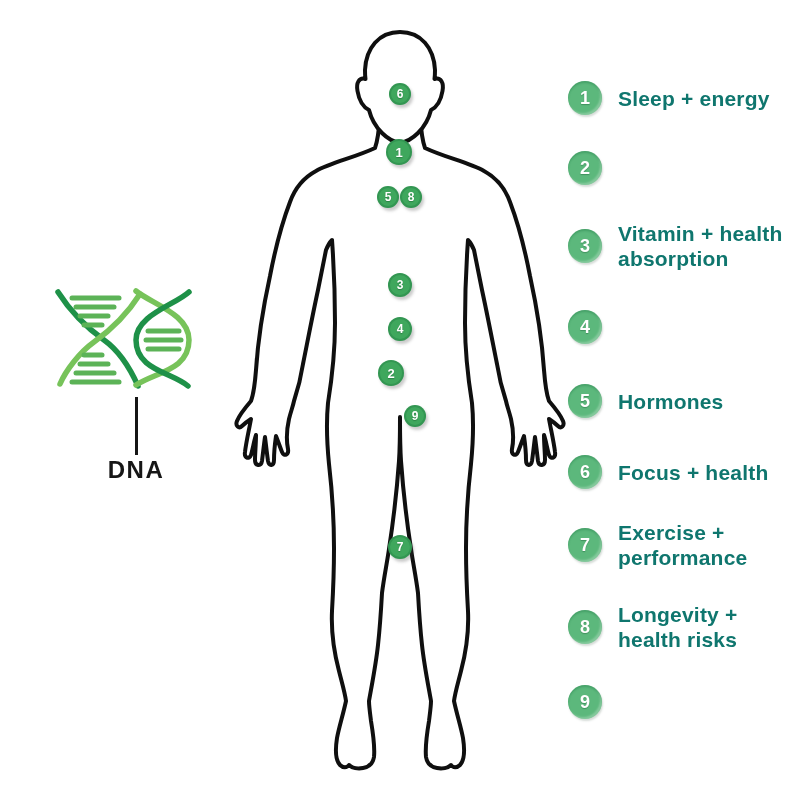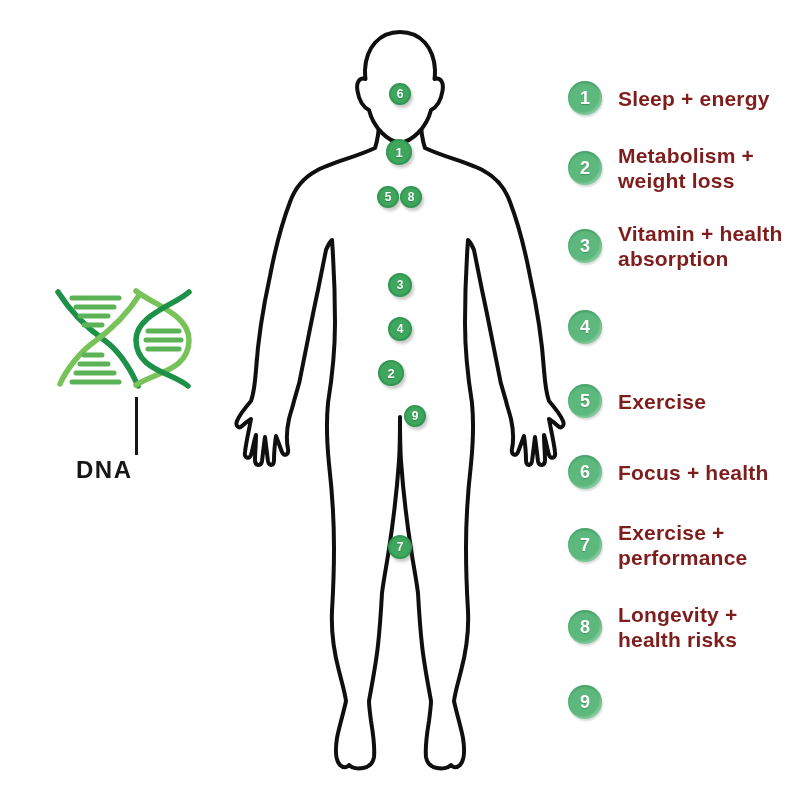--- a/index.html
+++ b/index.html
@@ -4,21 +4,21 @@
 <style>
   html,body{margin:0;padding:0;background:#ffffff;}
   .canvas{
     position:relative;width:800px;height:800px;background:#ffffff;overflow:hidden;
     font-family:"Liberation Sans","DejaVu Sans",sans-serif;
   }
   
   .dna-svg{position:absolute;left:52px;top:282px;width:150px;height:118px;}
   .dna-line{position:absolute;left:135px;top:397px;width:3px;height:58px;background:#161616;}
   .dna-label{
-    position:absolute;left:76px;top:456px;width:120px;
+    position:absolute;left:76px;top:456px;width:120px;text-align:center;
     font-size:24px;font-weight:bold;letter-spacing:1.5px;color:#161616;
   }
   
   .body-svg{position:absolute;left:230px;top:20px;width:340px;height:770px;}
   .body-svg path{stroke:#0f0f0f;stroke-width:4;fill:#ffffff;stroke-linejoin:round;stroke-linecap:round;}
   
   .marker{
     position:absolute;transform:translate(-50%,-50%);
     background:#3fa75d;color:#ffffff;border-radius:50%;
     display:flex;align-items:center;justify-content:center;
@@ -36,21 +36,21 @@
   }
   .legend-badge{
     flex:0 0 auto;width:34px;height:34px;border-radius:50%;
     background:#5cb87c;color:#ffffff;
     display:flex;align-items:center;justify-content:center;
     font-size:18px;font-weight:bold;margin-right:16px;
     box-shadow:inset 0 2px 2px rgba(20,110,60,.30), inset -2px -2px 2px rgba(255,255,255,.25), 1px 2px 2px rgba(120,140,125,.30);
     text-shadow:0 1px 1px rgba(0,60,25,.30);
   }
   .legend-label{
-    font-size:21px;line-height:25px;font-weight:bold;color:#7f1d1d;
+    font-size:21px;line-height:25px;font-weight:bold;color:#0f766e;
     white-space:pre-line;letter-spacing:.2px;
   }
 </style>
 </head>
 <body>
 
 <div class="canvas">
 
   <svg class="dna-svg" viewBox="0 0 150 118" aria-hidden="true">
 
@@ -203,34 +203,32 @@
   <div class="marker m22" style="left:415px;top:416px">9</div>
   <div class="marker m24" style="left:400px;top:547px">7</div>
 
   <div>
     <div class="legend-row" style="top:98px">
       <span class="legend-badge">1</span>
       <span class="legend-label">Sleep + energy</span>
     </div>
     <div class="legend-row" style="top:168px">
       <span class="legend-badge">2</span>
-      <span class="legend-label">Metabolism +
-weight loss</span>
     </div>
     <div class="legend-row" style="top:246px">
       <span class="legend-badge">3</span>
       <span class="legend-label">Vitamin + health
 absorption</span>
     </div>
     <div class="legend-row" style="top:327px">
       <span class="legend-badge">4</span>
     </div>
     <div class="legend-row" style="top:401px">
       <span class="legend-badge">5</span>
-      <span class="legend-label">Exercise</span>
+      <span class="legend-label">Hormones</span>
     </div>
     <div class="legend-row" style="top:472px">
       <span class="legend-badge">6</span>
       <span class="legend-label">Focus + health</span>
     </div>
     <div class="legend-row" style="top:545px">
       <span class="legend-badge">7</span>
       <span class="legend-label">Exercise +
 performance</span>
     </div>

